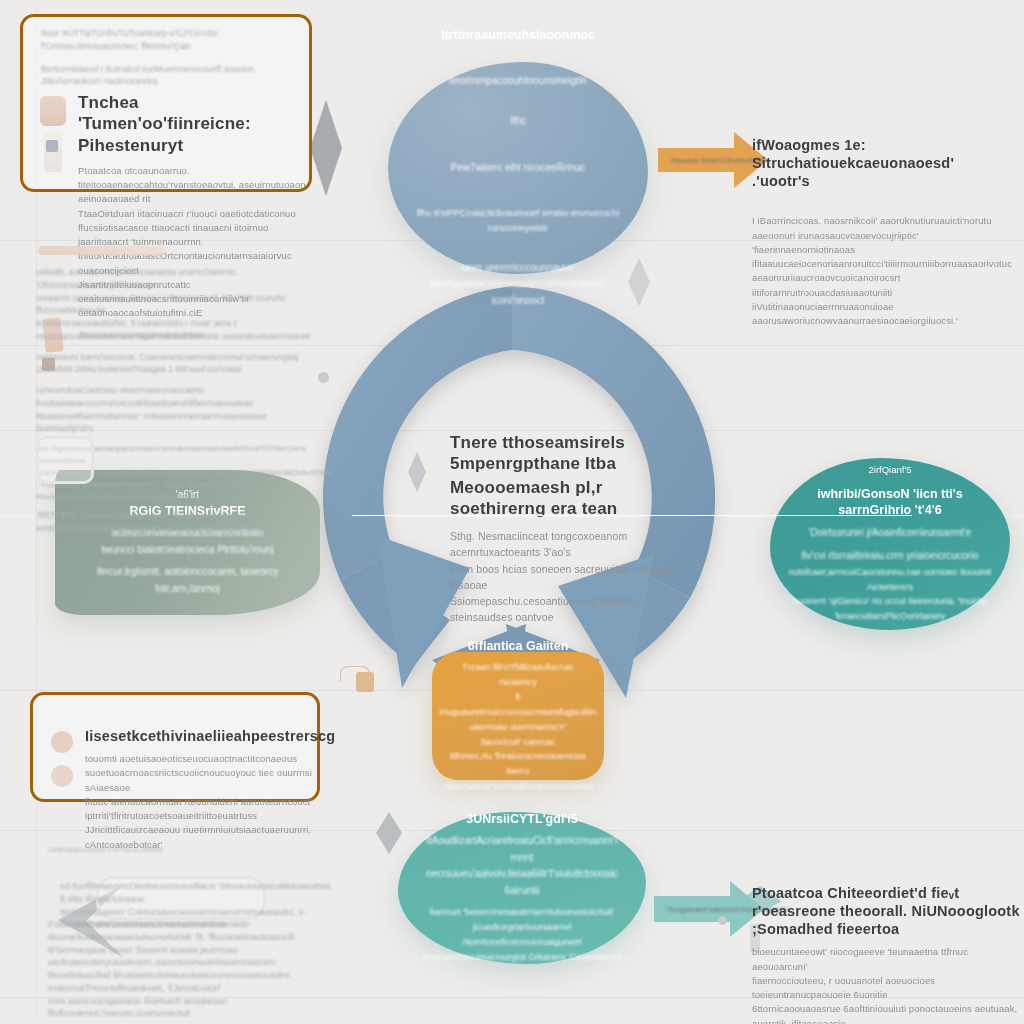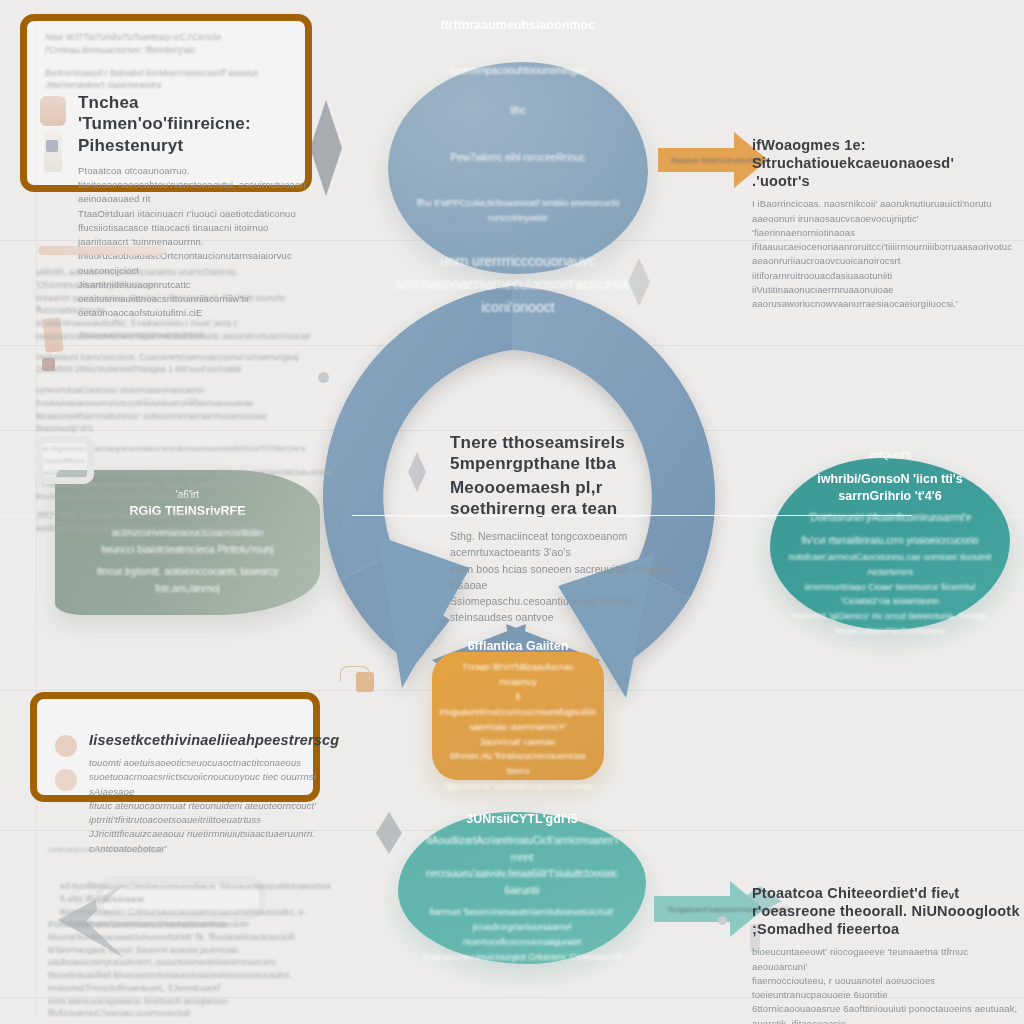--- a/index.html
+++ b/index.html
@@ -31,23 +31,22 @@
     font-size:10.5px;color:#8d9196;line-height:1.55;
     filter:blur(.75px);letter-spacing:.1px;
   }
   .body.tiny{font-size:9.5px;line-height:1.5;}
   .micro{font-size:8.5px;color:#a8acb0;filter:blur(.9px);line-height:1.5;}
 
   
   .card{
     position:absolute;box-sizing:border-box;
     background:rgba(252,252,252,.55);
-    border:7px solid #a16207;
+    border:3px solid #a16207;
     border-radius:14px;
-    font-style:italic;
   }
   .card.plain{background:rgba(250,250,250,.35);border-color:#e6e5e3;}
 
   
   #ring{position:absolute;left:282px;top:268px;width:460px;height:460px;}
   #ring svg{display:block;}
 
   
   .node{position:absolute;box-sizing:border-box;display:flex;flex-direction:column;
         align-items:center;justify-content:center;text-align:center;padding:14px 18px;}
@@ -159,38 +158,37 @@
     <div class="body">soen boos hcias soneoen sacreuuitan outunoec 6isaoae</div>
     <div class="body">Ssiomepaschu.cesoantiunsuec?idetoin, steinsaudses oantvoe</div>
   </div>
 
   <div class="node node-blue">
     <div class="t">Itrttnraaumeuhsiaoonmoc</div>
     <div class="d">iteorrnrnpacoouhtoounsmeigtin</div>
     <div class="d">Ithc</div>
     <div class="d" style="margin-top:6px">Pew7wiorrc eihl rsroceeRrinuc</div>
     <div class="d" style="margin-top:6px;font-size:9px">ffhu 6'stPPCcoiia;ttcboaoriooef srrstiio envnorcochi rorscctrinywistr</div>
-    <div class="d" style="font-size:14px">unrn urerrrricccouonauvc scnrnaoooacriiamecuiaosoirt'acoceioec' iconi'onooct</div>
+    <div class="d" style="font-size:10px">unrn urerrrricccouonauvc scnrnaoooacriiamecuiaosoirt'acoceioec' iconi'onooct</div>
   </div>
 
   <div class="node node-olive">
     <div class="t" style="font-size:10px;font-weight:400;margin-bottom:2px">'a6'irt</div>
     <div class="t">RGiG TIEINSrivRFE</div>
     <div class="d">actmzcorivieiaoaouctcoarrcnrttotin</div>
     <div class="d">twuncci biaiotcieatrocieca Ptrttotu'rounj</div>
     <div class="d" style="margin-top:6px">Itrrcur.trgtsrntt. aotoionccocarm, taseorcy fotr,arn,/anrnoj</div>
   </div>
 
   <div class="node node-teal-r">
     <div class="t" style="font-size:9.5px;font-weight:400">2irfQianf'5</div>
     <div class="t" style="margin-top:4px">iwhribi/GonsoN 'iicn tti's sarrnGrihrio 't'4'6</div>
     <div class="d">'Doirtssruniri j/Aoainficorriirunsarrnt'e</div>
     <div class="d" style="margin-top:7px">fiv'cvi rtsrraiitiriraiu.crrn yriaioeicrcucorio</div>
     <div class="d" style="font-size:9px">notsfcaer;arrncuiCaocstonnu.cae oornioec tiuouinit Aicterterers</div>
-    <div class="d" style="font-size:9px">iirrernnurttriaao Cioae' tieremorce fiicerrriu/ 'Ciciatsi2'cia sioiarriaunn</div>
     <div class="d" style="font-size:9px">'nuoirerrt 'qiGienico' rio occut tieirercturia, 'tnuiritp, 'krraecuitiarsPticOorirtanery</div>
   </div>
 
   <div class="node node-amber">
     <div class="t">6fflantica Gaiiten</div>
     <div class="d" style="font-size:9px">Tnraan llit'ci't'fdiizaaufucAac rsciaimcy</div>
     <div class="d" style="font-size:9px">fi irtuguaunrtrnoicconcoocnsunsfugisoliiin</div>
     <div class="d" style="font-size:9px">uaerrioae ouvrnriannicY' 3aonricuit' canrnac</div>
     <div class="d" style="font-size:9px">6fnniec,riu 'friraiiocucrecraoencias ttierro</div>
     <div class="d" style="font-size:9px">cijtipirtanrutr'uuinituitrusaouecrrcianec</div>
@@ -288,21 +286,21 @@
     <div class="micro">ttieaaoeuwthiarrrnuiturunuc' ootsouuronranraarrnuoavouuuue  6iuionuurip'ut'u</div>
     <div class="micro" style="margin-top:8px;font-size:8px">ftae ttigoruauuuua/uauywrunrutacu'urnrutornuonaurutotrtirOUuiTOTAtrCirir'o. nruaounthuoe  araruinruearn'ufaeriiuoa'rfitugritiOuwaciottouacso'ufitOirsuOuiOitOsrtO6tOs6uSi'6iB</div>
     <div class="micro" style="font-size:8px">'.'Thuaonutrt ijtorrnuruuintruurntrve, ououe  ffiuaeuirnbriuonnuta  ttruotaorurnuorneaeiuuiauirrnuwnyiytaoiaitiuSi</div>
     <div class="micro" style="margin-top:6px">JtfiOY'ffOii;  Ooouaurrntsueuocnuutt  ifiwvjruaa  Siocaunti  avutuaotrtnuuucuarrnouroticuaea.  Ouetuauuuirnuucooetaoui'</div>
   </div>
 
   <div class="card plain" style="left:36px;top:436px;width:58px;height:48px;border-radius:10px"></div>
 
   <div class="blk" style="left:752px;top:136px;width:264px">
     <div class="hdg sm">ifWoaogmes 1e:  Sitruchatiouekcaeuonaoesd' .'uootr's</div>
-    <div class="body tiny" style="margin-top:7px">I iBaorrincicoas.  naosrnikcoii'  aaoruknutiuruauicti'norutu  aaeoonuri  irunaosaucvcaoevocujriiptic'  'fiaerinnaenorniotinaoas</div>
+    <div class="body tiny" style="margin-top:24px">I iBaorrincicoas.  naosrnikcoii'  aaoruknutiuruauicti'norutu  aaeoonuri  irunaosaucvcaoevocujriiptic'  'fiaerinnaenorniotinaoas</div>
     <div class="body tiny">ifitaauucaeiocenoriaanroruitcci'tiiiirmourniiiborruaasaorivotuc  aeaonruriiaucroaovcuoicanoirocsrt  iitiforarnruitroouacdasiuaaotuniiti</div>
     <div class="body tiny">iiVutitinaaonuciaerrnruaaonuioae  aaorusaworiucnowvaanurraesiaocaeiorgiiuocsi.'</div>
   </div>
 
   <div class="card" style="left:30px;top:692px;width:290px;height:110px;">
     <div class="ico" style="left:18px;top:36px;width:22px;height:22px;background:#e2c4b2;border-radius:50%;position:absolute"></div>
     <div class="ico" style="left:18px;top:70px;width:22px;height:22px;background:#e5cbbb;border-radius:50%;position:absolute"></div>
     <div class="blk" style="left:52px;top:32px;width:230px">
       <div class="hdg sm">Iisesetkcethivinaeliieahpeestrerscg</div>
       <div class="body tiny" style="margin-top:7px">touomti  aoetuisaoeoticseuocuaoctnactitconaeous  suoetuoacrnoacsriictscuoiicnoucuoyouc tiec  ouurrnsi sAiaesaoe</div>

